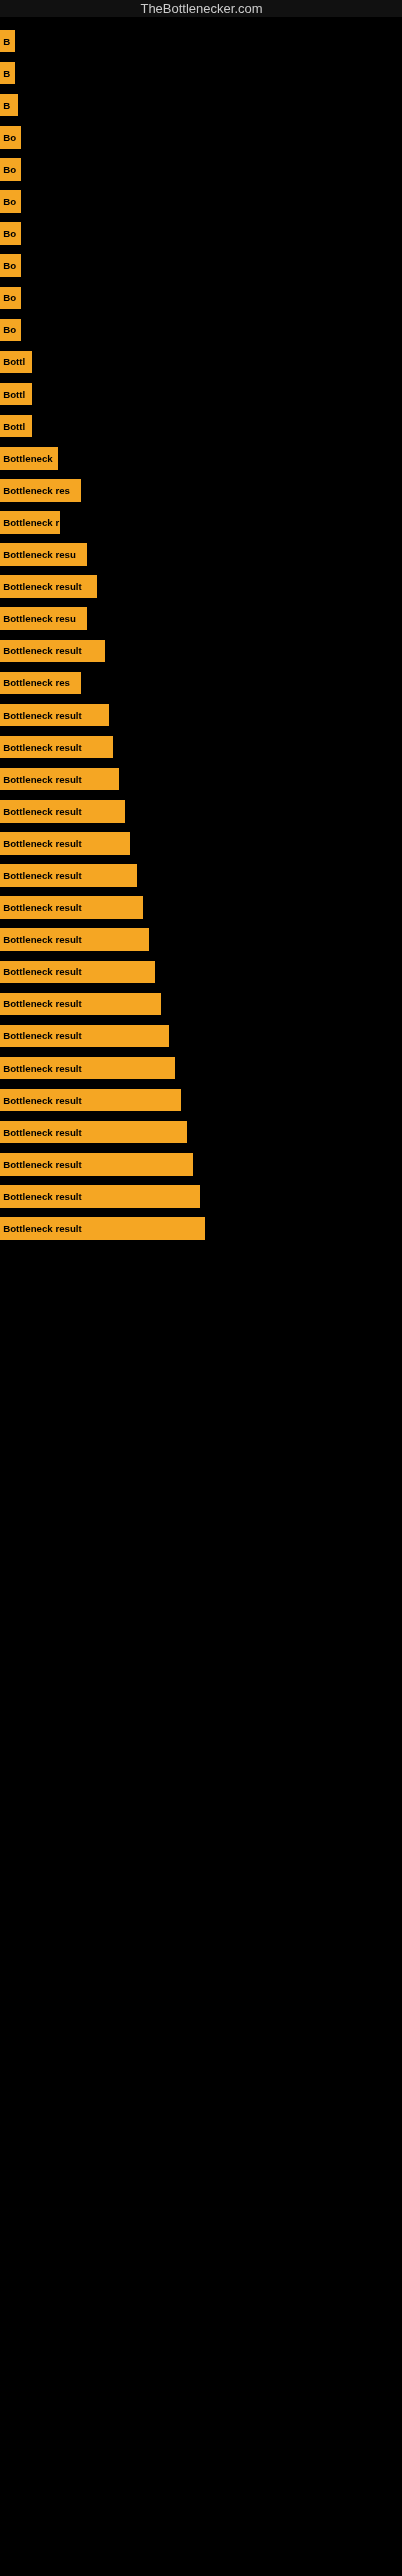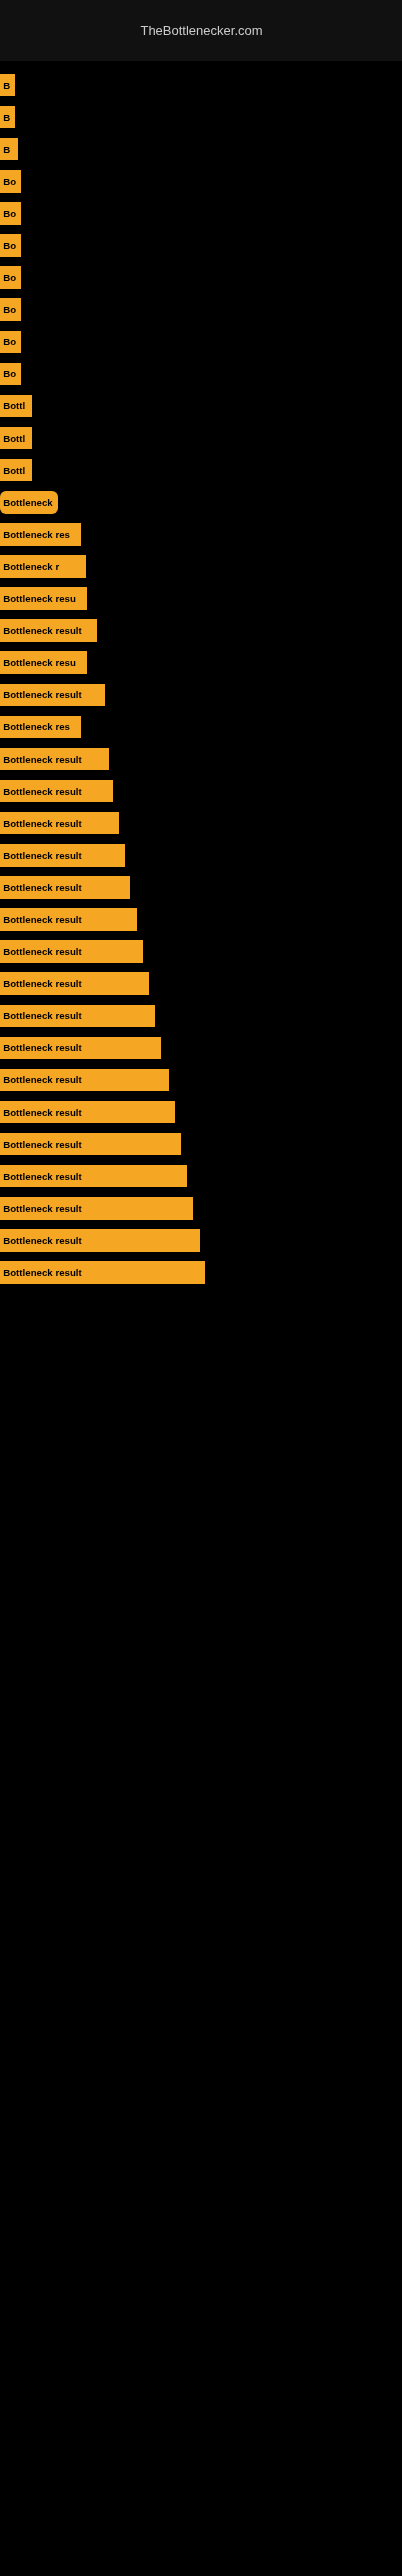--- a/index.html
+++ b/index.html
@@ -13,21 +13,21 @@
       width: 403px;
       min-height: 2576px;
       font-family: Arial, sans-serif;
       position: relative;
     }
 
     .site-title {
       text-align: center;
       color: #ccc;
       font-size: 13px;
-      padding: 23px 0;
+      padding: 1px 0;
       background: #111;
     }
 
     .bar-container {
       display: flex;
       flex-direction: column;
       padding: 8px 0;
     }
 
     .bar-row {
@@ -119,31 +119,31 @@
       <div class="bar" style="width: 32px;">
         <span class="bar-label">Bottl</span>
       </div>
     </div>
     <div class="bar-row">
       <div class="bar" style="width: 32px;">
         <span class="bar-label">Bottl</span>
       </div>
     </div>
     <div class="bar-row">
-      <div class="bar" style="width: 58px; border-radius: 6px;">
+      <div class="bar" style="width: 58px;">
         <span class="bar-label">Bottleneck</span>
       </div>
     </div>
     <div class="bar-row">
       <div class="bar" style="width: 81px;">
         <span class="bar-label">Bottleneck res</span>
       </div>
     </div>
     <div class="bar-row">
-      <div class="bar" style="width: 86px;">
+      <div class="bar" style="width: 60px;">
         <span class="bar-label">Bottleneck r</span>
       </div>
     </div>
     <div class="bar-row">
       <div class="bar" style="width: 87px;">
         <span class="bar-label">Bottleneck resu</span>
       </div>
     </div>
     <div class="bar-row">
       <div class="bar" style="width: 97px;">

